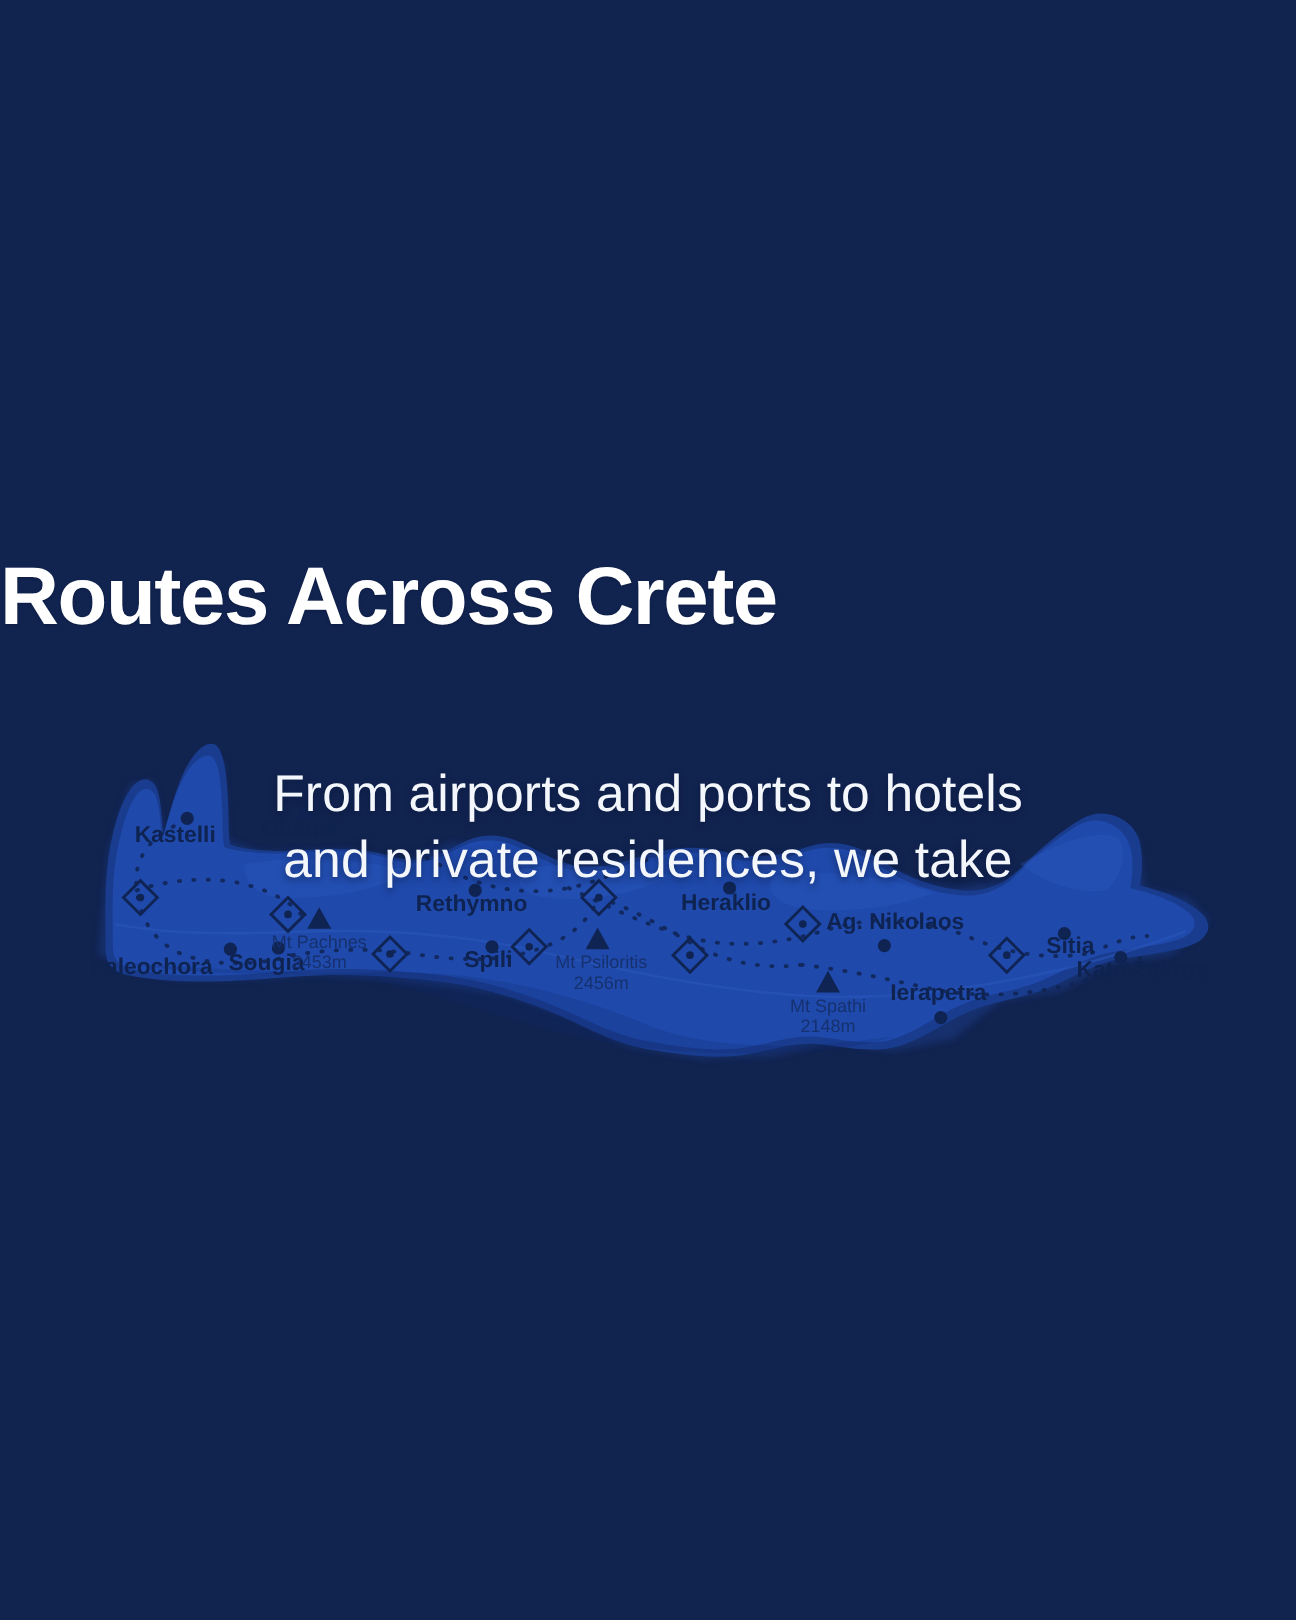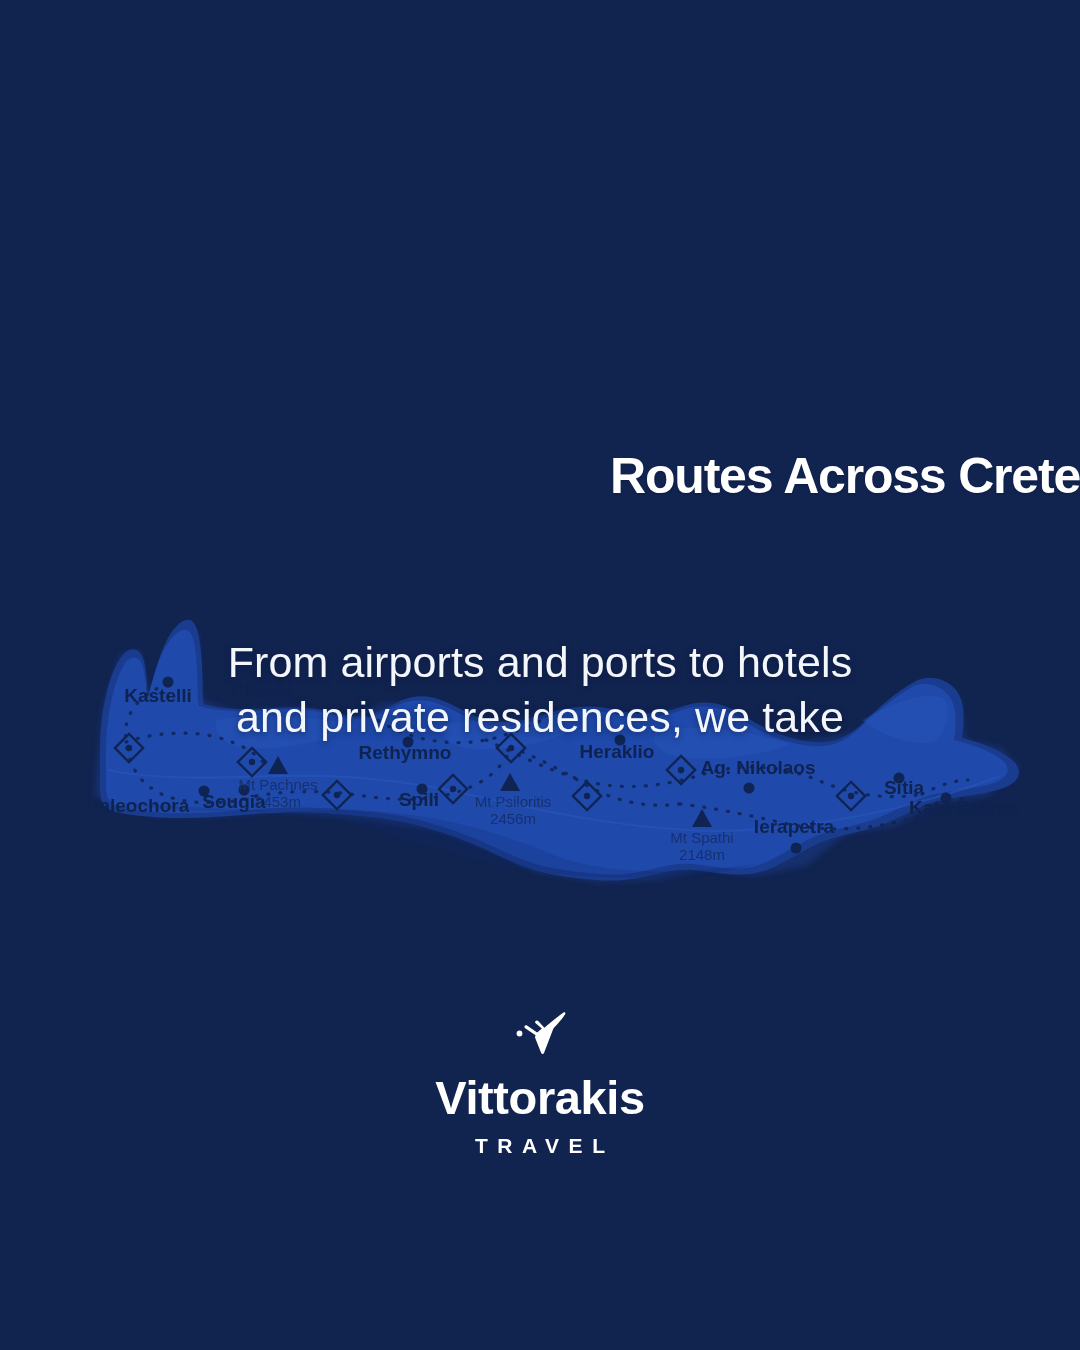--- a/index.html
+++ b/index.html
@@ -15,21 +15,21 @@
     position: relative;
     width: 1080px;
     height: 1350px;
     background: #11234f;
     overflow: hidden;
   }
 
   
   .map-layer {
     position: absolute;
-    left: 16px;
+    left: 4px;
     top: 590px;
     width: 916px;
     height: 330px;
     pointer-events: none;
   }
   .map-layer svg {
     display: block;
     width: 1080px;
     height: 330px;
   }
@@ -41,23 +41,23 @@
     top: 0;
     width: 1080px;
     height: 1350px;
   }
 
   .title {
     position: absolute;
     left: 0;
     top: 417px;
     width: 1080px;
-    text-align: right;
+    text-align: left;
     color: #ffffff;
-    font-size: 50px;
+    font-size: 68px;
     font-weight: 700;
     letter-spacing: -1.2px;
     line-height: 1.0;
     font-family: "Liberation Sans", sans-serif;
     text-shadow: 0 1px 2px rgba(8,20,50,0.35);
   }
 
   .subtitle {
     position: absolute;
     left: 0;
@@ -274,36 +274,15 @@
 
   <div class="content">
 
     <h1 class="title">Routes Across Crete</h1>
 
     <p class="subtitle">
       <span class="line">From airports and ports to hotels</span>
       <span class="line">and private residences, we take</span>
     </p>
 
-    <div class="logo">
-      <svg class="logo-mark" viewBox="0 0 64 50" aria-hidden="true">
-
-        <path fill="#ffffff" d="M55.5 4.5 C50 8.5 42.5 14.5 36.4 19.8
-                 L30.2 13.0 C29.4 12.2 28.2 12.2 27.5 13.1
-                 C26.9 13.9 27.1 15.0 27.9 15.6
-                 L33.8 20.4
-                 C31.9 22.0 30.3 23.5 29.2 24.6
-                 L19.0 17.6 C18.2 17.0 17.1 17.2 16.6 18.0
-                 C16.1 18.8 16.4 19.8 17.2 20.3
-                 L27.6 27.2
-                 C27.0 28.2 26.9 29.3 27.3 30.3
-                 L33.2 45.0 C33.7 46.3 35.5 46.3 36.0 45.0
-                 L45.0 21.5 C45.3 20.6 46.0 19.7 46.9 18.8
-                 C50.0 15.6 54.0 10.9 57.0 6.6
-                 C58.0 5.2 56.9 3.5 55.5 4.5 Z"></path>
-        <circle cx="11.5" cy="25.5" r="2.9" fill="#ffffff"></circle>
-      </svg>
-      <div class="logo-word">Vittorakis</div>
-      <div class="logo-sub">TRAVEL</div>
-    </div>
 
   </div>
 </div>
 
 </body></html>

